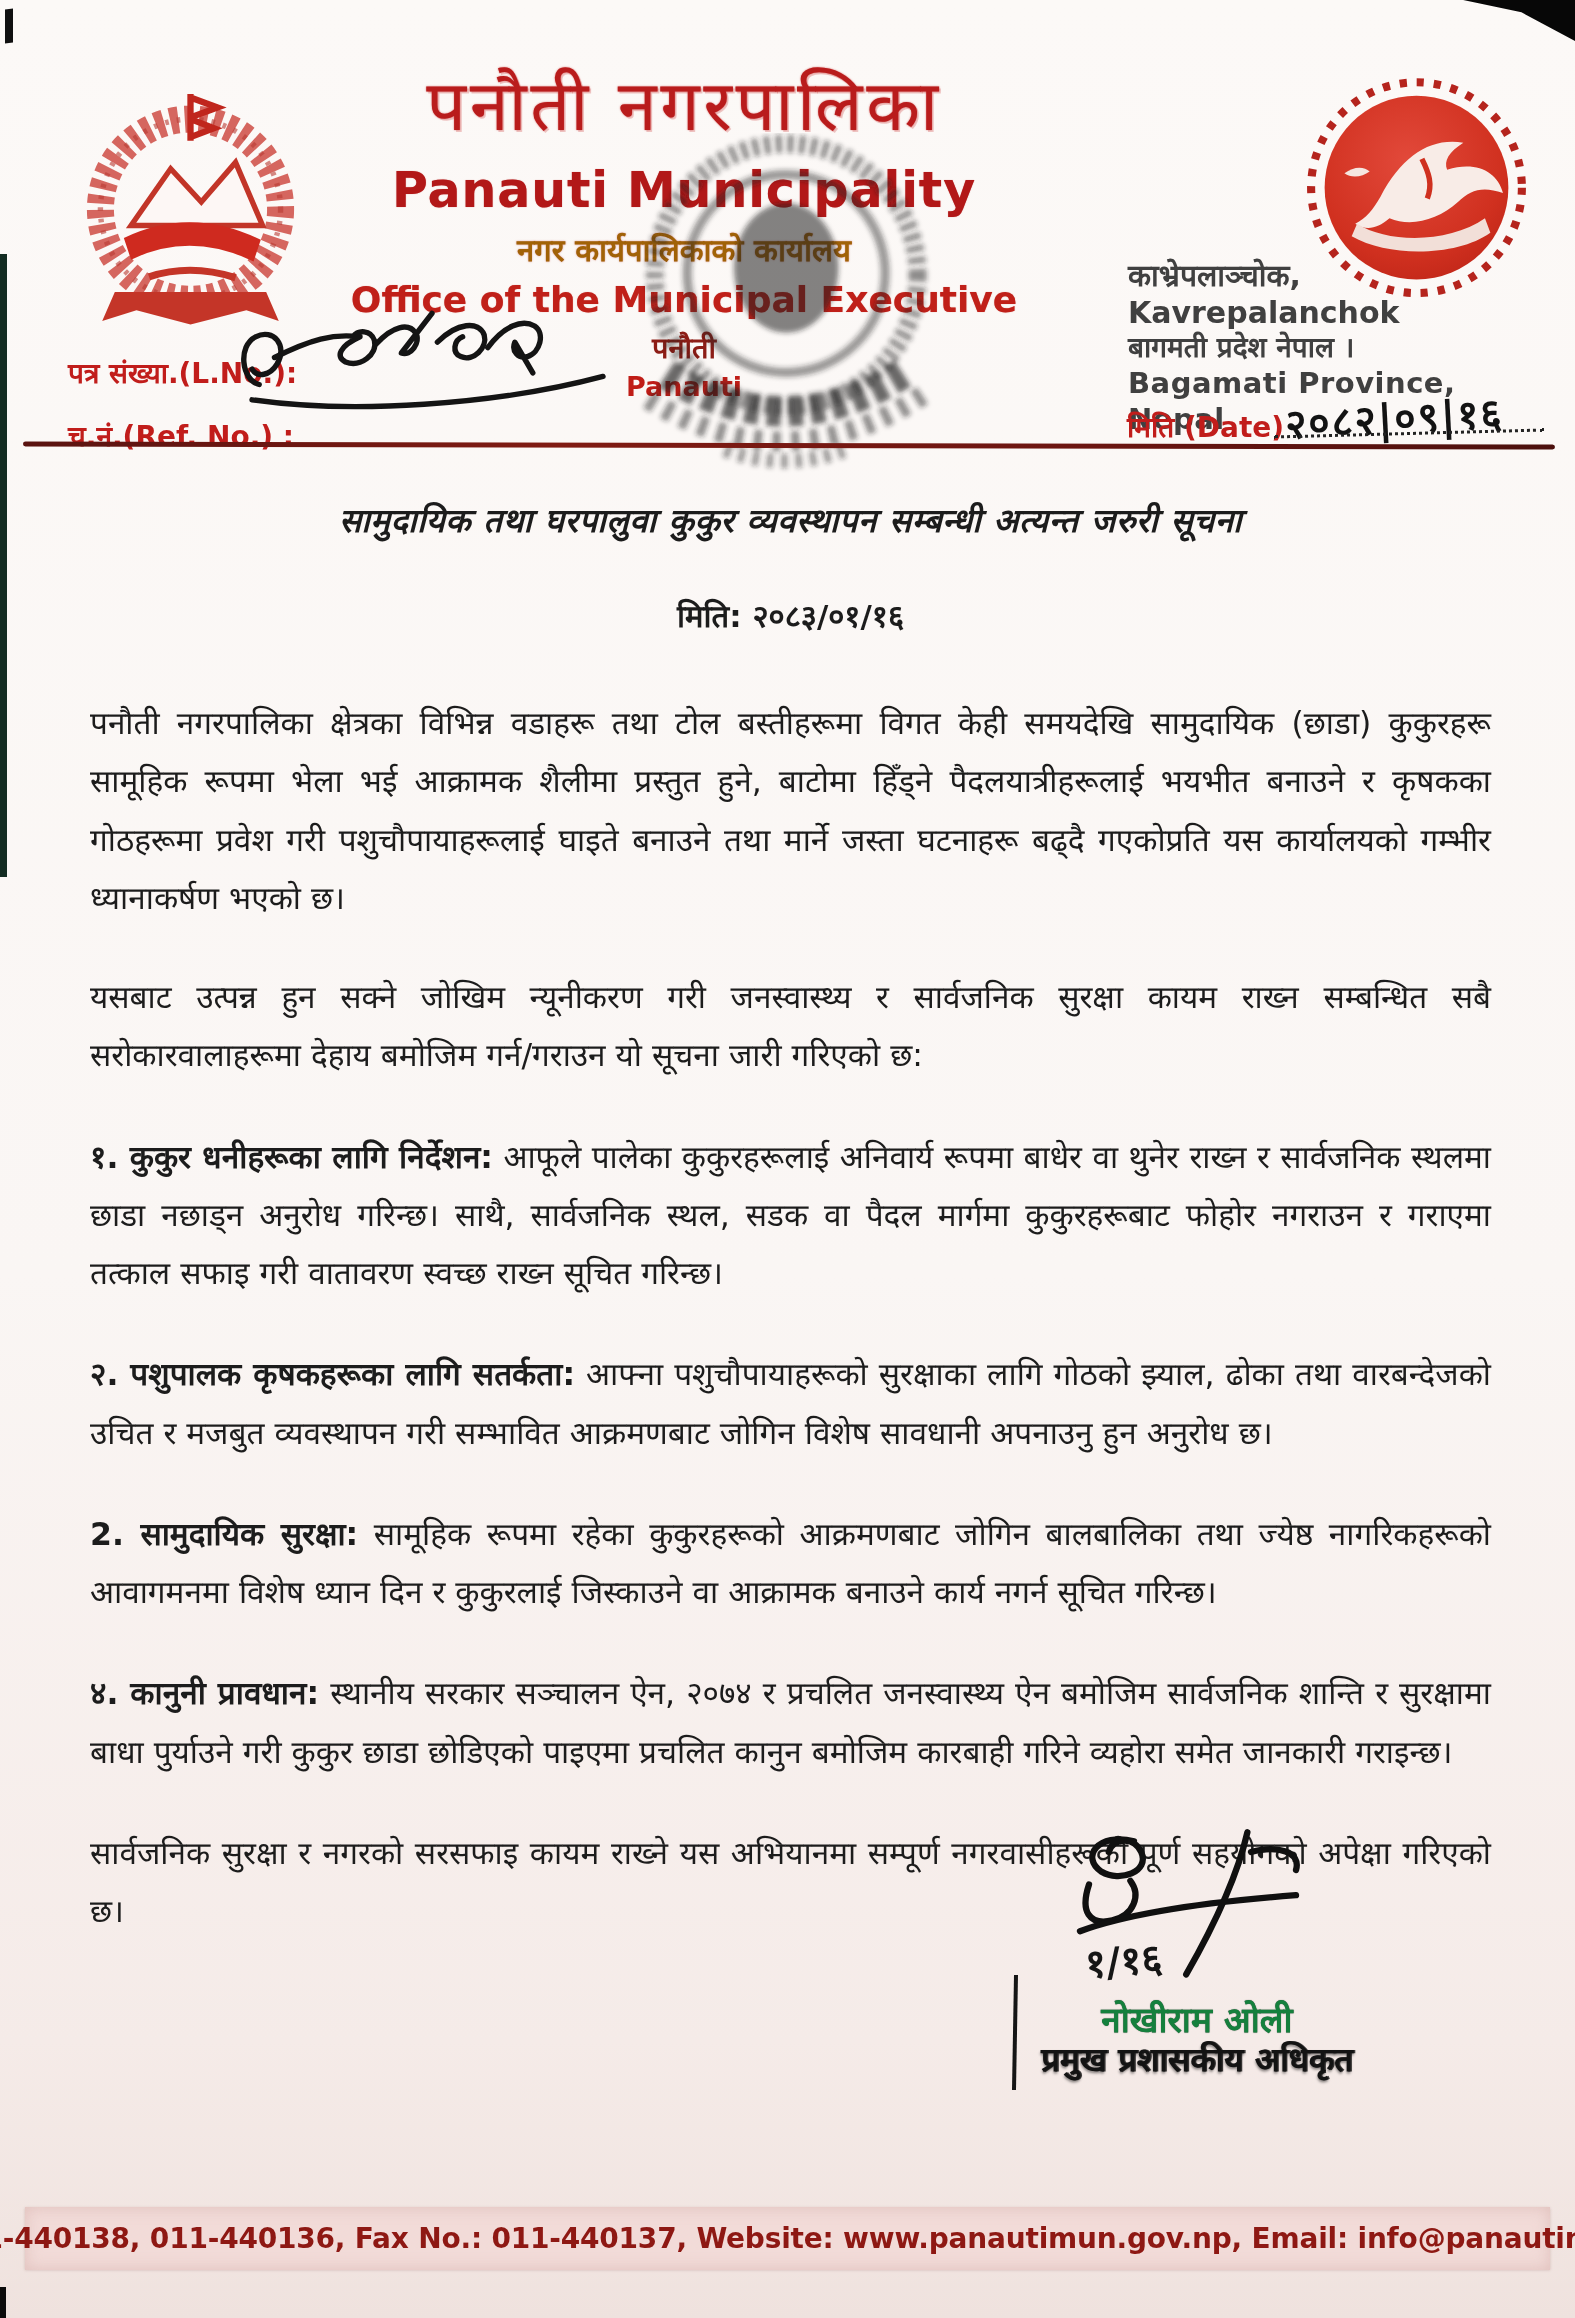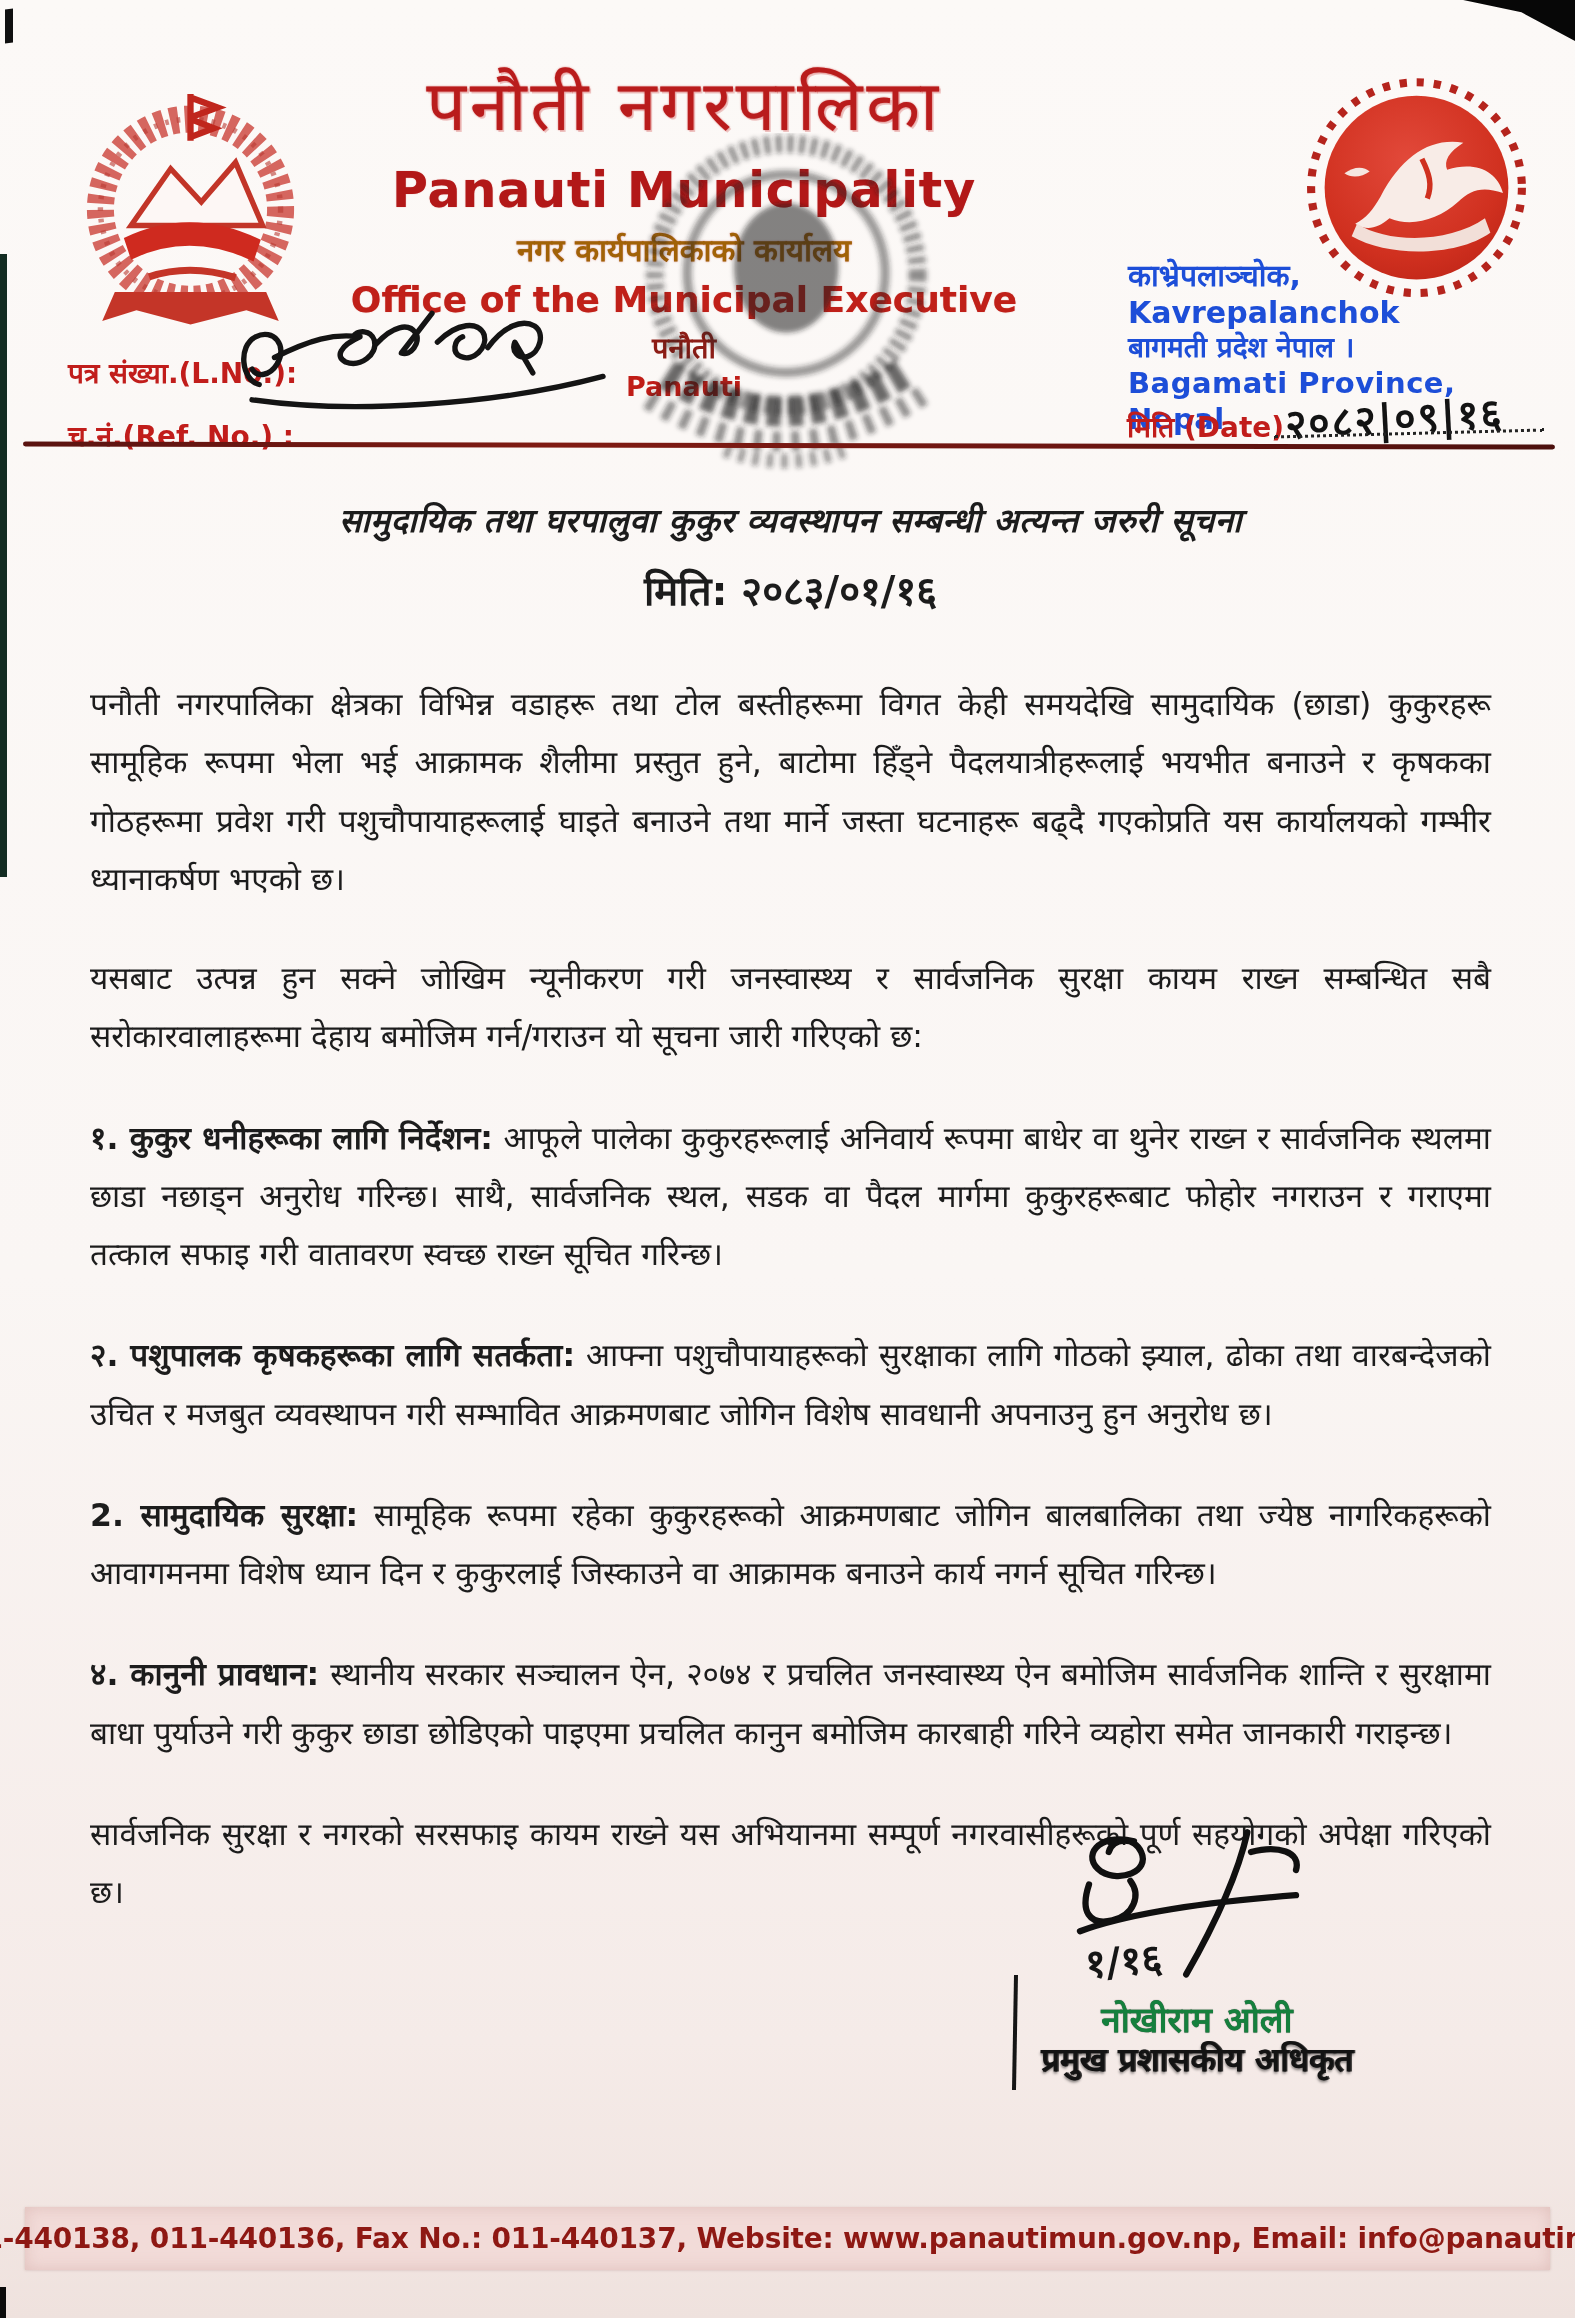--- a/index.html
+++ b/index.html
@@ -21,37 +21,37 @@
   .np-title{font-size:70px;line-height:1.05;font-weight:400;color:#b91c1c;
     text-shadow:0 0 1.8px rgba(195,19,19,.65),1.8px 1.8px 0 rgba(195,19,19,.22);letter-spacing:3.6px;white-space:nowrap;}
   .en-title{font-size:49px;font-weight:700;color:#b21818;margin-top:18px;letter-spacing:0.9px;
     text-shadow:0 0 0.9px rgba(178,24,24,.6);}
   .np-office{font-size:31px;font-weight:700;color:#a16207;margin-top:9px;
     text-shadow:0 0 1.8px rgba(180,27,21,.5);white-space:nowrap;}
   .en-office{font-size:36px;font-weight:700;color:#c02019;margin-top:9px;
     text-shadow:0 0 0.9px rgba(192,32,25,.55);}
   .place-np{font-size:29px;font-weight:700;color:#8d1d16;margin-top:7.2px;}
   .place-en{font-size:27px;font-weight:700;color:#c01d17;margin-top:5.4px;}
-  .address{left:1128px;top:257px;width:432px;color:#1d4ed8;line-height:1.24;text-align:left;}
+  .address{left:1128px;top:257px;width:432px;color:#404040;line-height:1.24;text-align:left;}
   .address .l1{font-size:30px;font-weight:700;}
   .address .l2{font-size:28px;font-weight:700;}
   .address .l3{font-size:29px;font-weight:700;letter-spacing:0.5px;}
   .field{font-size:28px;font-weight:700;color:#c11d1b;}
   .lno{left:68px;top:353px;}
   .refno{left:68px;top:416px;}
   .datefield{left:1127px;top:407px;}
   .hand-date{left:1285px;top:389px;font-size:41px;font-weight:600;color:#131313;
     transform:rotate(-3deg);letter-spacing:1.8px;white-space:nowrap;}
   .hand-dots{left:1274px;top:432px;width:270px;border-bottom:3.6px dotted #222;transform:rotate(-1.5deg);}
   .divider{left:22.5px;top:443px;width:1532px;height:4.5px;border-radius:2.7px;
     background:linear-gradient(90deg,#5a1310,#801b13 35%,#6b1511 70%,#4c100d);transform:rotate(.12deg);}
   
   .body-text{left:90px;top:497px;width:1401px;color:#1c1c1c;font-size:31.5px;}
   .title-line{text-align:center;font-weight:700;font-size:33px;letter-spacing:0.5px;font-style:italic;}
-  .date-line{text-align:center;font-weight:700;font-size:40px;margin-top:20px;}
+  .date-line{text-align:center;font-weight:700;font-size:31px;margin-top:52px;}
   .body-text p{margin:0;text-align:justify;line-height:1.85;}
   .p1{margin-top:58px !important;}
   .p2{margin-top:41px !important;}
   .item{margin-top:43px !important;}
   .closing{margin-top:43px !important;}
   .lead{font-weight:700;}
   
   .sig-num{left:1085px;top:1932px;font-size:40px;font-weight:700;color:#151515;transform:rotate(-5deg);}
   .sig-vline{left:1013px;top:1975px;width:3.6px;height:115px;background:#151515;transform:rotate(1deg);}
   .sig-name{left:990px;top:1995px;width:414px;text-align:center;font-size:35px;font-weight:700;color:#15803d;

